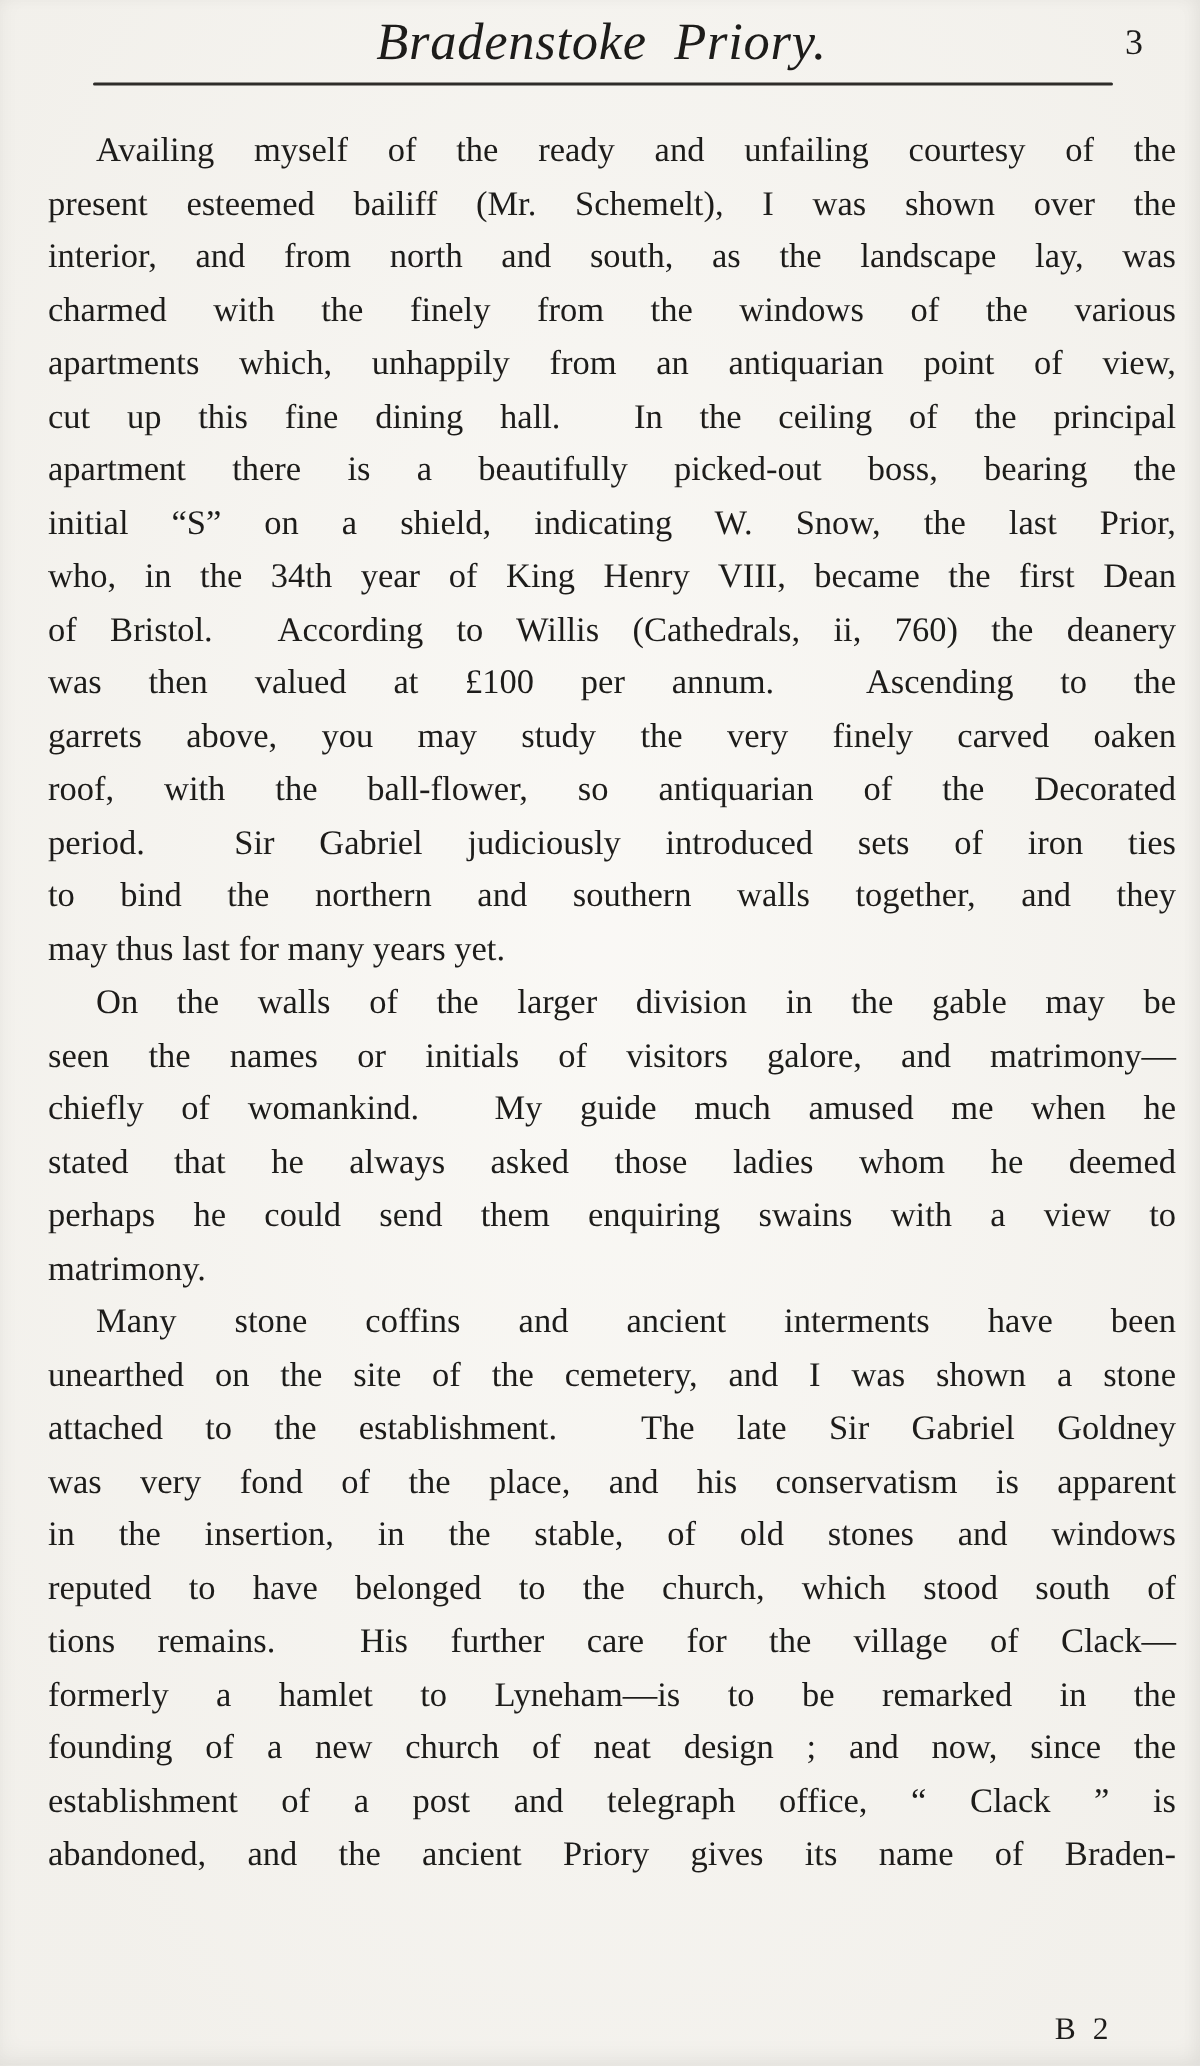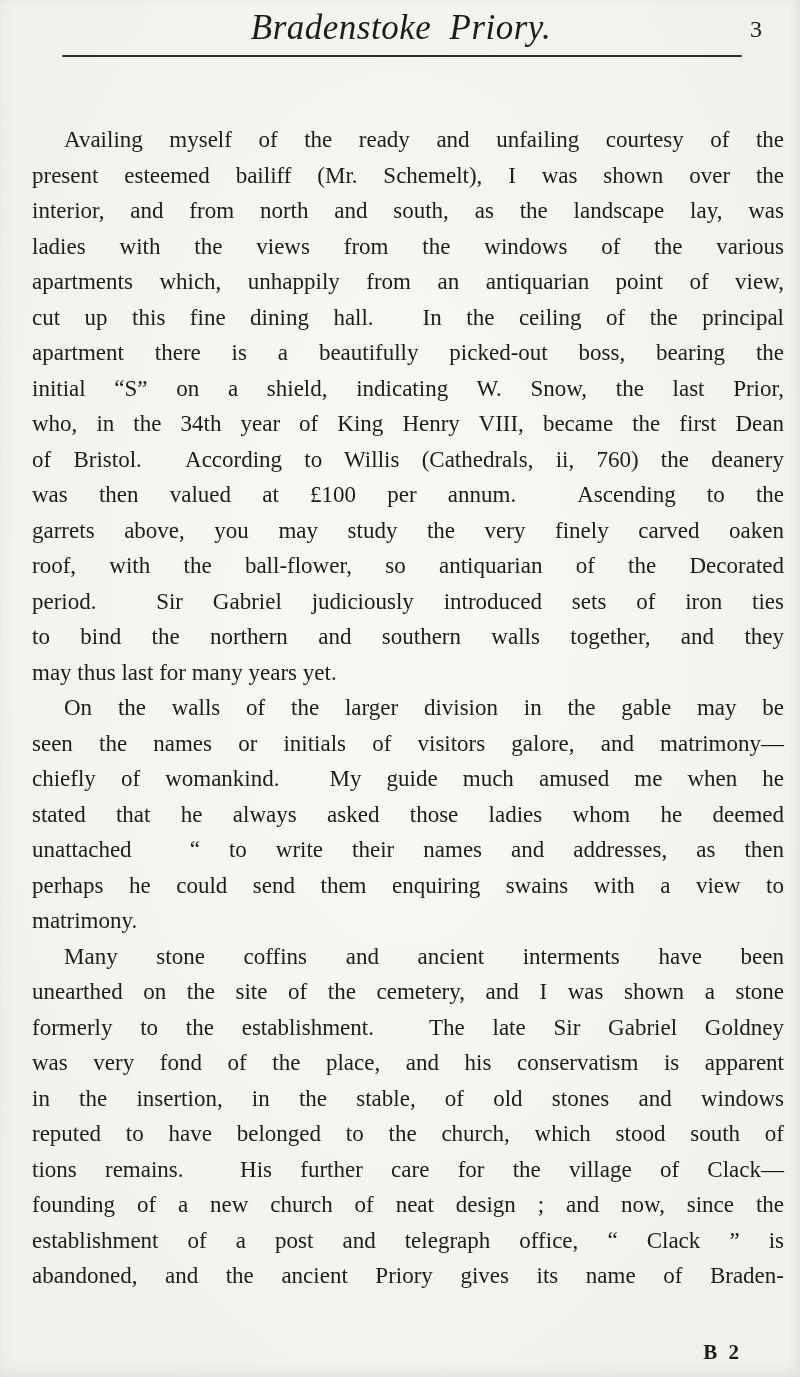--- a/index.html
+++ b/index.html
@@ -56,88 +56,87 @@
     background: var(--rule);
     border-radius: 1px;
   }
   .page-body {
     position: absolute;
     top: 82px;
     left: 32px;
     right: 16px;
     font-size: 23px;
     line-height: 35.5px;
-    margin-top: 40px;
   }
   .paragraph { margin: 0; }
   .line {
     text-align: justify;
     text-align-last: justify;
     -moz-text-align-last: justify;
     white-space: pre-wrap;
   }
   .line.short { text-align-last: left; -moz-text-align-last: left; }
   .line.indent { text-indent: 32px; }
   .italic { }
   .signature-mark {
     position: absolute;
     right: 58px;
     bottom: 12px;
     font-size: 21px;
-    font-weight: bold;
+    font-weight: normal;
     letter-spacing: 3px;
   }
 </style>
 </head>
 <body>
 
 <div class="page">
 
   <div class="running-head">
     <div class="head-title">Bradenstoke Priory.</div>
     <div class="head-pagenum">3</div>
     <div class="head-rule"></div>
   </div>
 
   <div class="page-body">
       <div class="paragraph">
         <div class="line indent"><span>Availing myself of the ready and unfailing courtesy of the</span></div>
         <div class="line"><span>present esteemed bailiff (Mr. Schemelt), I was shown over the</span></div>
         <div class="line"><span>interior, and from north and south, as the landscape lay, was</span></div>
-        <div class="line"><span>ladies with the views from the windows of the various</span></div>
+        <div class="line"><span>charmed with the finely from the windows of the various</span></div>
         <div class="line"><span>apartments which, unhappily from an antiquarian point of view,</span></div>
         <div class="line"><span>cut up this fine dining hall.  In the ceiling of the principal</span></div>
         <div class="line"><span>apartment there is a beautifully picked-out boss, bearing the</span></div>
         <div class="line"><span>initial “S” on a shield, indicating W. Snow, the last Prior,</span></div>
         <div class="line"><span>who, in the 34th year of King Henry VIII, became the first Dean</span></div>
         <div class="line"><span>of Bristol.  According to Willis (</span><span class="italic">Cathedrals</span><span>, ii, 760) the deanery</span></div>
         <div class="line"><span>was then valued at £100 per annum.  Ascending to the</span></div>
         <div class="line"><span>garrets above, you may study the very finely carved oaken</span></div>
         <div class="line"><span>roof, with the ball-flower, so antiquarian of the Decorated</span></div>
         <div class="line"><span>period.  Sir Gabriel judiciously introduced sets of iron ties</span></div>
         <div class="line"><span>to bind the northern and southern walls together, and they</span></div>
         <div class="line short"><span>may thus last for many years yet.</span></div>
       </div>
       <div class="paragraph">
         <div class="line indent"><span>On the walls of the larger division in the gable may be</span></div>
         <div class="line"><span>seen the names or initials of visitors </span><span class="italic">galore</span><span>, and matrimony—</span></div>
         <div class="line"><span>chiefly of womankind.  My guide much amused me when he</span></div>
         <div class="line"><span>stated that he always asked those ladies whom he deemed</span></div>
-        <div class="line"><span>unattached  “ to write their names and addresses, as then</span></div>
         <div class="line"><span>perhaps he could send them enquiring swains with a view to</span></div>
         <div class="line short"><span>matrimony.</span></div>
       </div>
       <div class="paragraph">
         <div class="line indent"><span>Many stone coffins and ancient interments have been</span></div>
         <div class="line"><span>unearthed on the site of the cemetery, and I was shown a stone</span></div>
-        <div class="line"><span>formerly to the establishment.  The late Sir Gabriel Goldney</span></div>
+        <div class="line"><span>attached to the establishment.  The late Sir Gabriel Goldney</span></div>
         <div class="line"><span>was very fond of the place, and his conservatism is apparent</span></div>
         <div class="line"><span>in the insertion, in the stable, of old stones and windows</span></div>
         <div class="line"><span>reputed to have belonged to the church, which stood south of</span></div>
         <div class="line"><span>tions remains.  His further care for the village of Clack—</span></div>
+        <div class="line"><span>formerly a hamlet to Lyneham—is to be remarked in the</span></div>
         <div class="line"><span>founding of a new church of neat design ; and now, since the</span></div>
         <div class="line"><span>establishment of a post and telegraph office, “ Clack ” is</span></div>
         <div class="line"><span>abandoned, and the ancient Priory gives its name of Braden-</span></div>
       </div>
     </div>
 
   <div class="signature-mark">B 2</div>
 
 </div>
 

